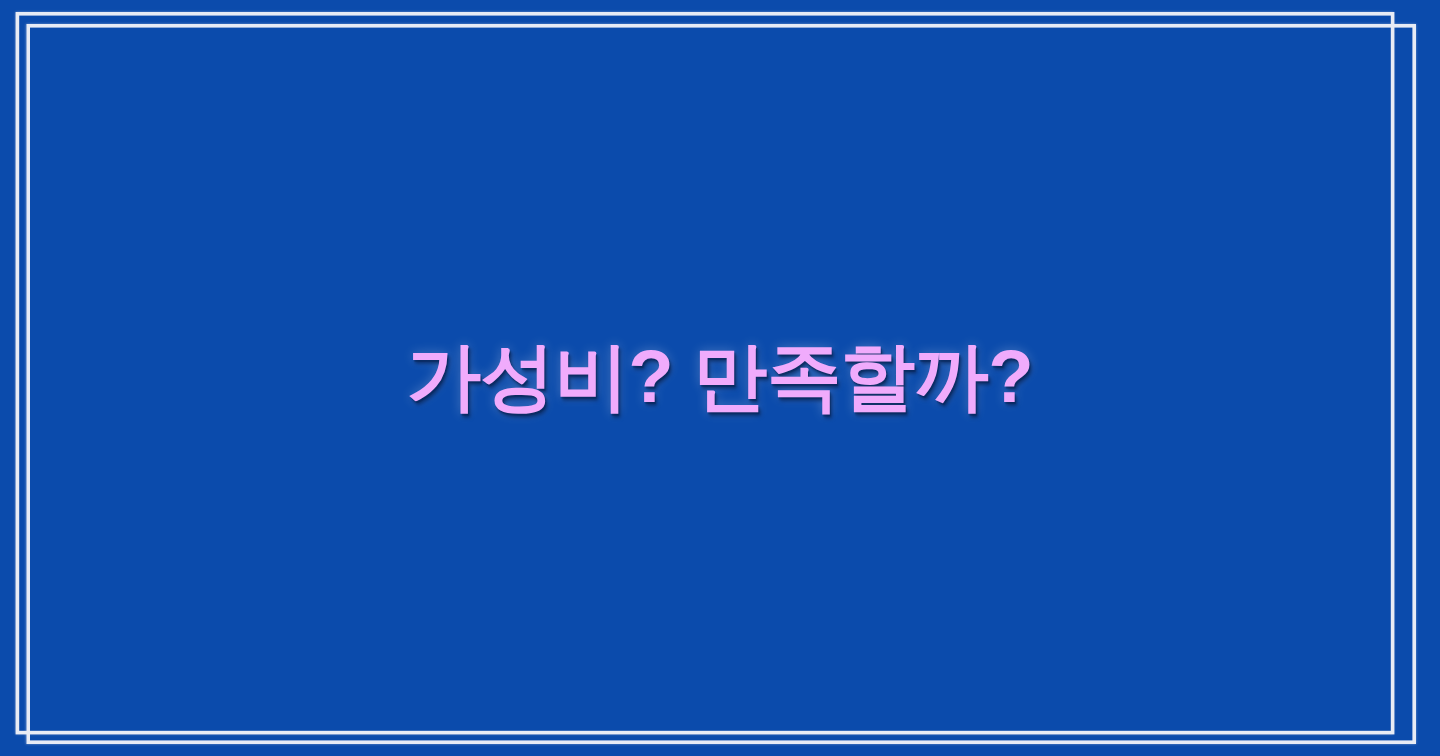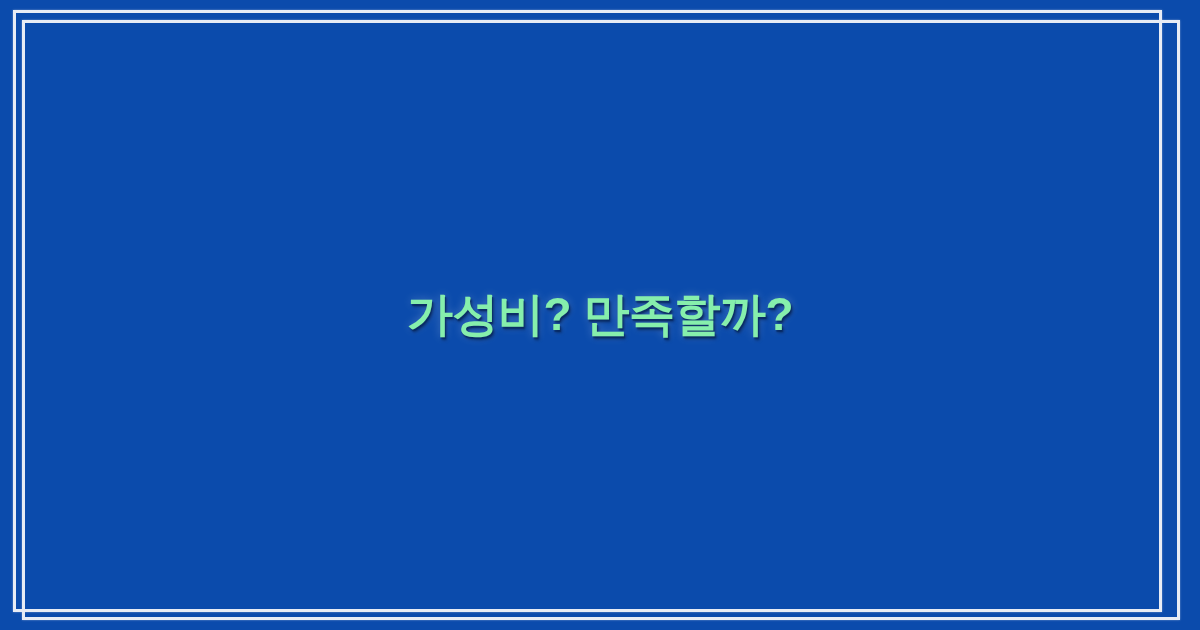--- a/index.html
+++ b/index.html
@@ -56,23 +56,23 @@
     top: 0;
     width: 1200px;
     height: 630px;
     display: flex;
     align-items: center;
     justify-content: center;
   }
 
   .banner-title {
     margin: 0;
-    color: #86efac;
+    color: #f0abfc;
     font-family: "Liberation Sans", "DejaVu Sans", sans-serif;
-    font-size: 46px;
+    font-size: 62px;
     font-weight: 700;
     line-height: 1.25;
     letter-spacing: -0.5px;
     text-align: center;
     white-space: nowrap;
     text-shadow:
       2px 3px 3px rgba(3, 28, 72, 0.55),
       1px 2px 1px rgba(3, 28, 72, 0.45),
       0 0 10px rgba(255, 255, 255, 0.25);
   }

